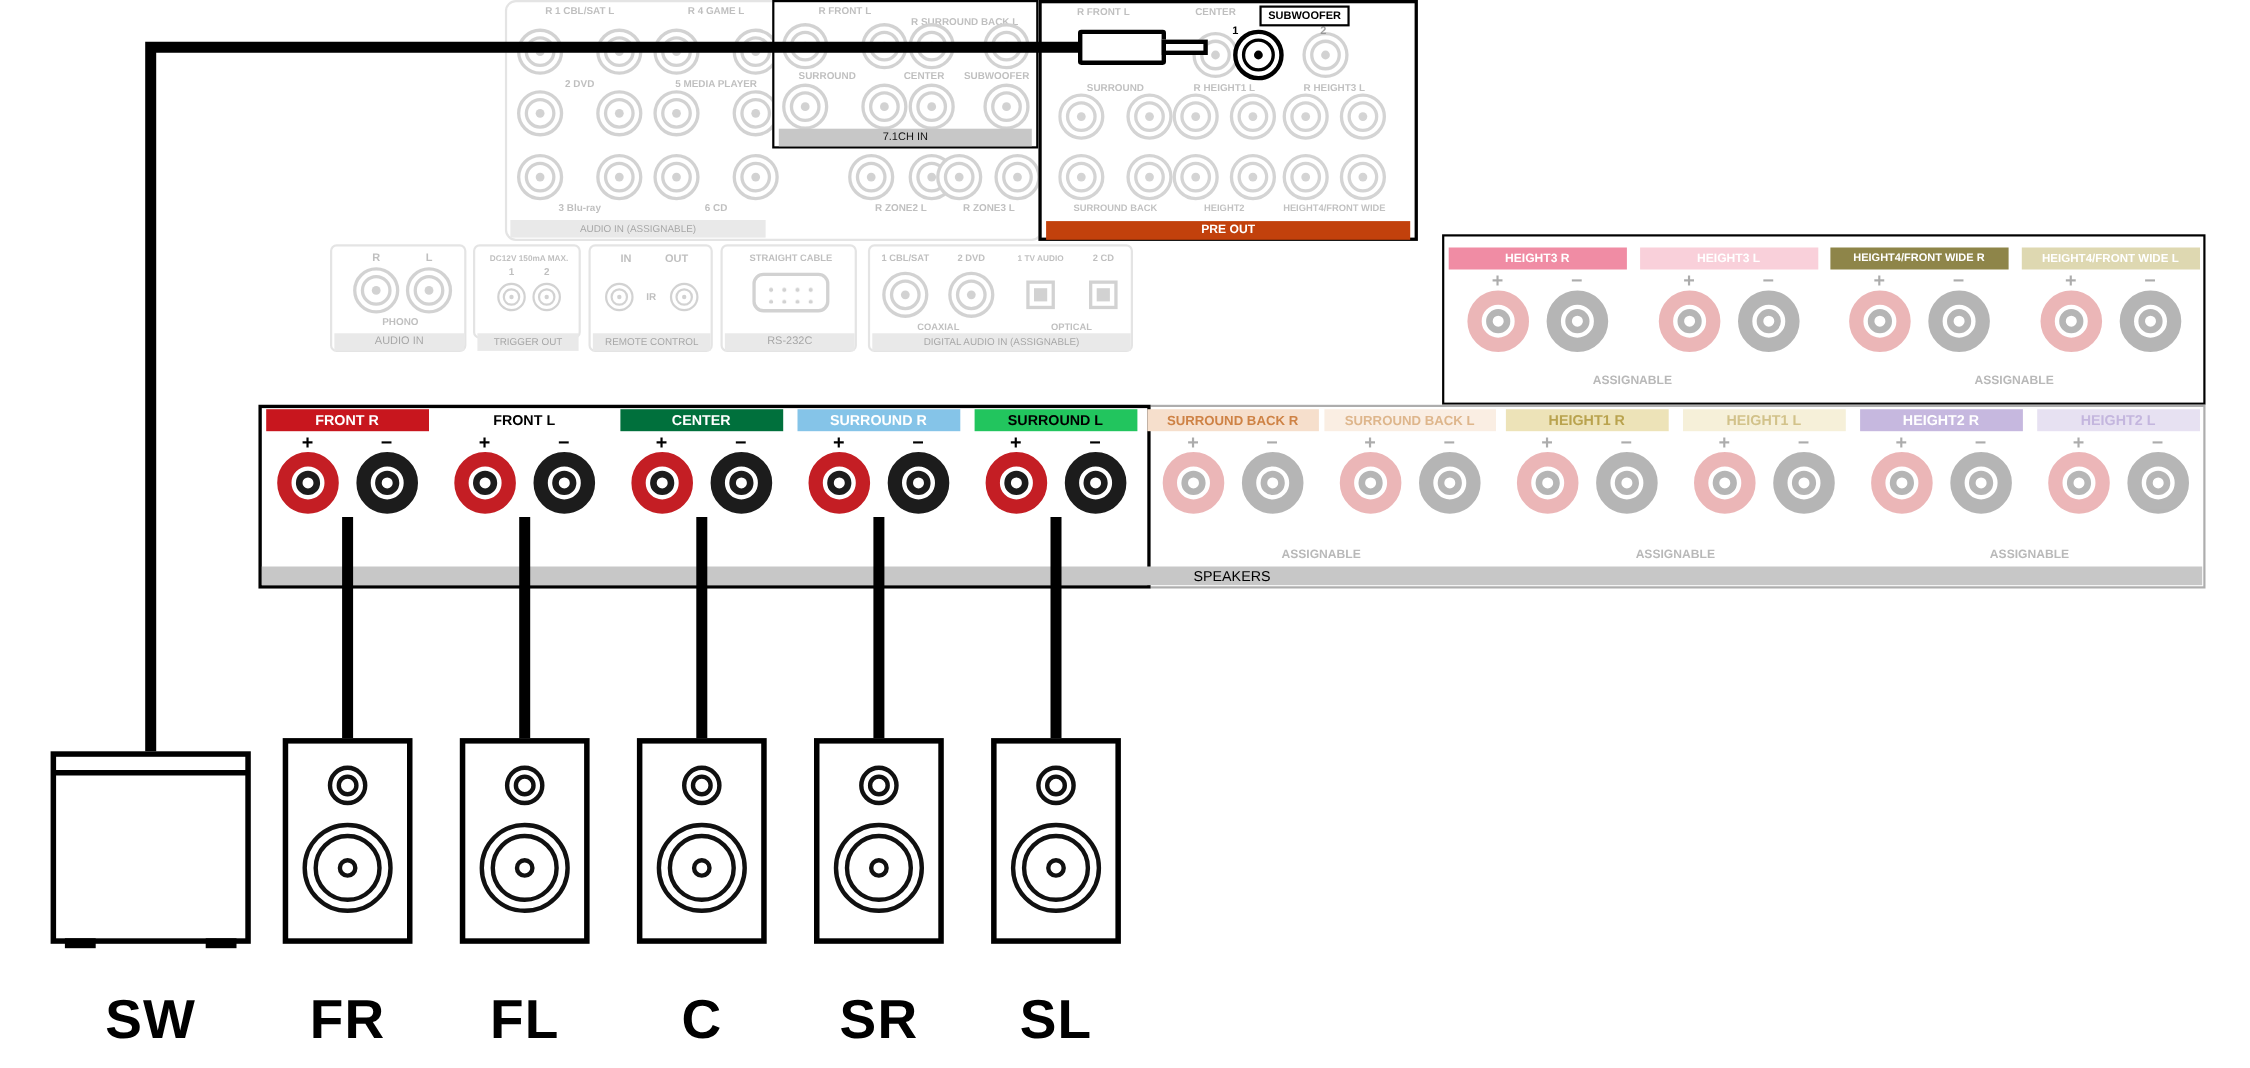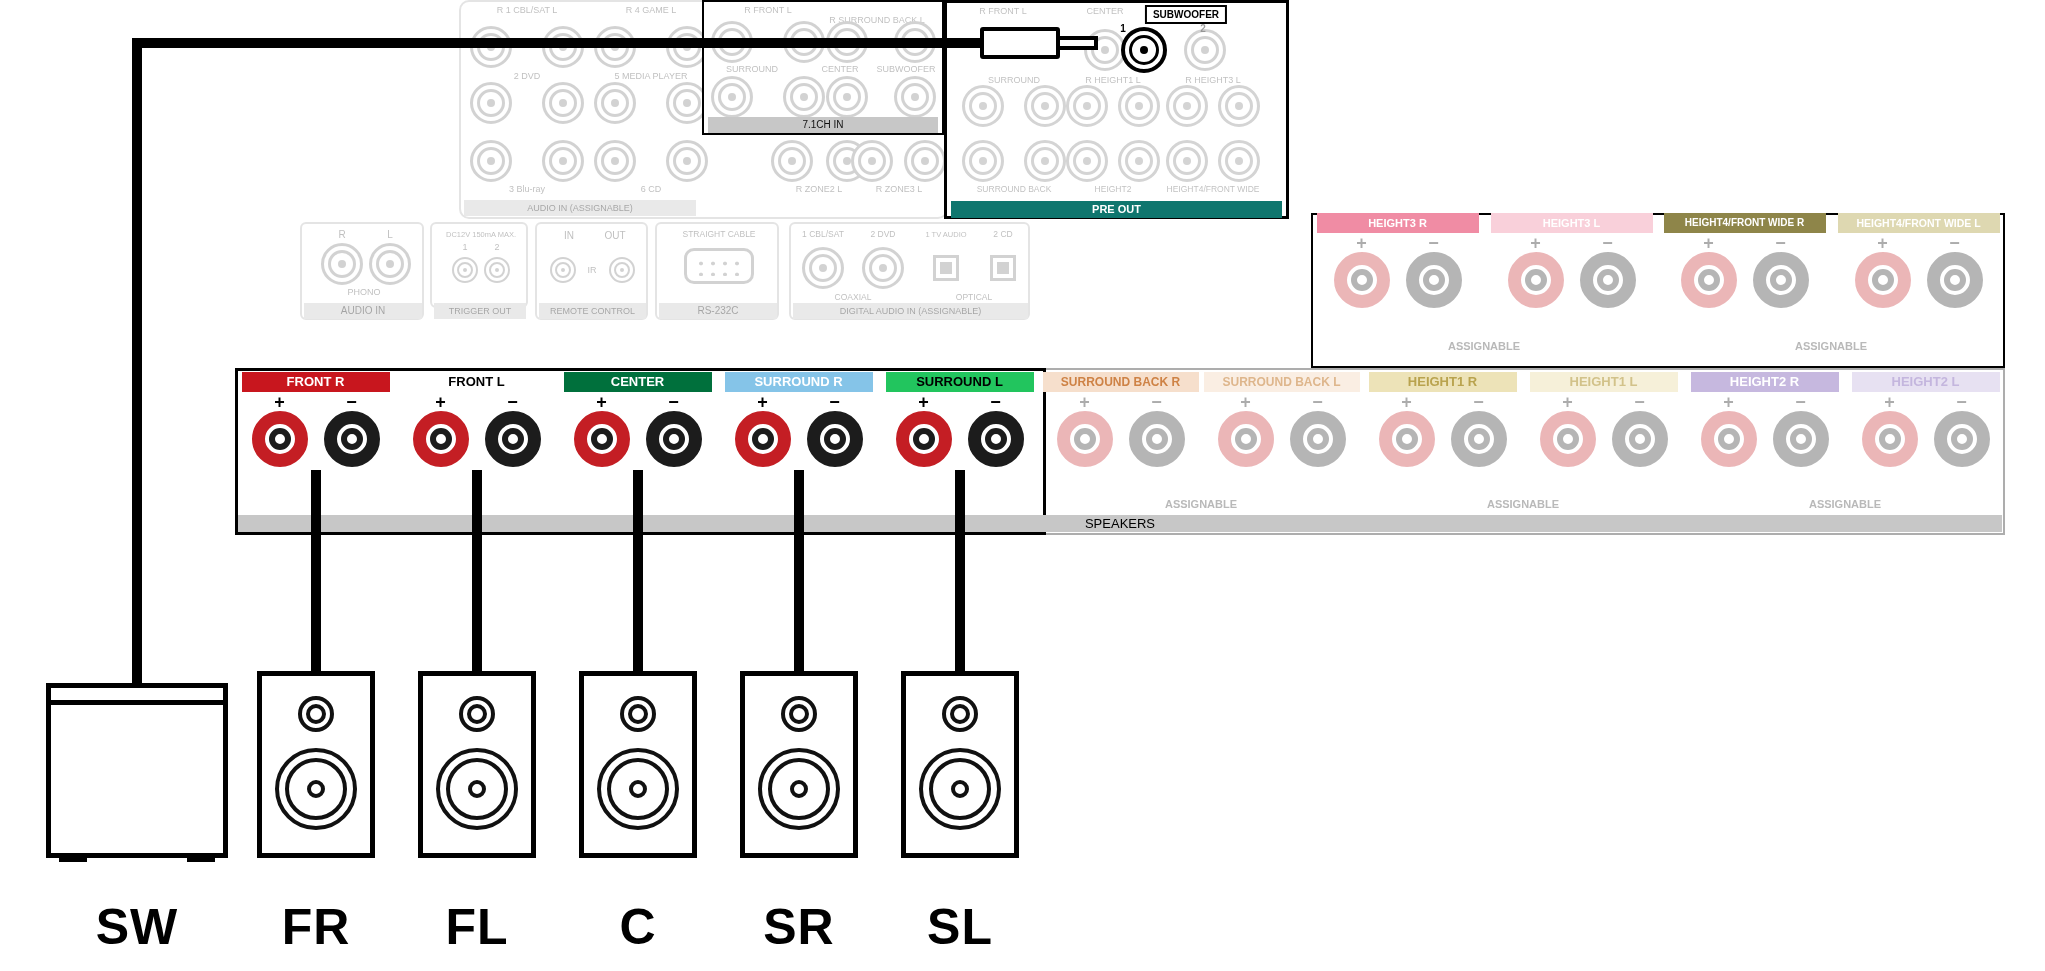--- a/index.html
+++ b/index.html
@@ -1,42 +1,42 @@
 <!DOCTYPE html>
 <html><head>
 <meta charset="utf-8">
 <style>
 *{box-sizing:border-box;margin:0;padding:0}
 body{background:#fff}
 .canvas{position:relative;width:2045px;height:971px;background:#fff;font-family:"Liberation Sans",sans-serif;overflow:hidden}
 .panelbox{position:absolute;border:2px solid #b9b9b9;border-radius:10px;background:#fff}
 .blackbox{position:absolute;border:2px solid #000;background:#fff}
 .preoutbox{position:absolute;border:3px solid #000;background:#fff}
-.plbl{position:absolute;transform:translateX(-50%);font-weight:normal;font-size:10px;color:#5a5a5a;white-space:nowrap;text-align:center;line-height:11px}
+.plbl{position:absolute;transform:translateX(-50%);font-weight:bold;font-size:10px;color:#5a5a5a;white-space:nowrap;text-align:center;line-height:11px}
 .plbl.f9{font-size:9px}.plbl.f8{font-size:8.5px}.plbl.f75{font-size:7.5px}
 .gbar{position:absolute;background:#c7c7c7;color:#111;font-weight:normal;text-align:center;font-size:10px;height:16px;line-height:16px;white-space:nowrap;overflow:hidden}
-.bbar{position:absolute;background:#0f766e;color:#fff;font-weight:bold;text-align:center;font-size:11px;height:17px;line-height:17px}
+.bbar{position:absolute;background:#c2410c;color:#fff;font-weight:bold;text-align:center;font-size:11px;height:17px;line-height:17px}
 .dim{opacity:.38}
 .jack{position:absolute;width:42px;height:42px;border-radius:50%;border:3px solid #8c8c8c;background:#fff;transform:translate(-50%,-50%)}
 .jack::before{content:"";position:absolute;inset:4px;border-radius:50%;border:3px solid #8c8c8c}
 .jack::after{content:"";position:absolute;inset:14px;border-radius:50%;background:#8c8c8c}
 .jack.on{width:46px;height:46px;border-color:#000;border-width:4px}
 .jack.on::before{border-color:#000}
 .jack.on::after{background:#000;inset:15px}
 .jack.sm{width:26px;height:26px;border-width:2px}
 .jack.sm::before{inset:3px;border-width:2px}
 .jack.sm::after{inset:9px}
 .opt{position:absolute;width:26px;height:26px;border:3px solid #8c8c8c;transform:translate(-50%,-50%);background:#fff}
 .opt::after{content:"";position:absolute;inset:4px;background:#8c8c8c}
 .dsub{position:absolute;border:3px solid #8c8c8c;border-radius:10px;background:#fff}
 .dsub::after{content:"";position:absolute;inset:5px;background-image:radial-gradient(circle,#8c8c8c 1.6px,transparent 2.2px);background-size:12px 11px;background-position:3px 2px}
 .subw-label{position:absolute;transform:translateX(-50%);border:2px solid #000;background:#fff;font-weight:bold;font-size:10px;line-height:13px;padding:1px 6px;white-space:nowrap}
 .numlbl{position:absolute;transform:translateX(-50%);font-weight:bold;font-size:10px;color:#000}
 .slot{position:absolute;top:368px;width:161px;height:167px;display:flex;flex-direction:column;align-items:center;padding-top:4px}
-.tslot{position:absolute;top:213px;width:173px;height:155px;display:flex;flex-direction:column;align-items:center;padding-top:0}
+.tslot{position:absolute;top:213px;width:173px;height:155px;display:flex;flex-direction:column;align-items:center;padding-top:12px}
 .chead{height:20px;line-height:20px;width:148px;text-align:center;font-weight:bold;font-size:13px;white-space:nowrap;overflow:hidden}
 .chead.wide{width:156px;font-size:12px}
 .chead.thead{width:162px;font-size:11px}
 .signs{display:flex;gap:16px;margin-top:3px;height:15px}
 .sign{width:56px;text-align:center;font-weight:bold;font-size:18px;line-height:14px;color:#000}
 .posts{display:flex;gap:16px;margin-top:1px}
 .bpost{width:56px;height:56px;border-radius:50%;border:13px solid #c41e24;background:#fff;position:relative}
 .bpost::after{content:"";position:absolute;inset:4px;border-radius:50%;border:6px solid #1c1c1c;background:#fff}
 .bpost.blk{border-color:#1c1c1c}
 .fad .signs,.fad .posts{opacity:.32}

